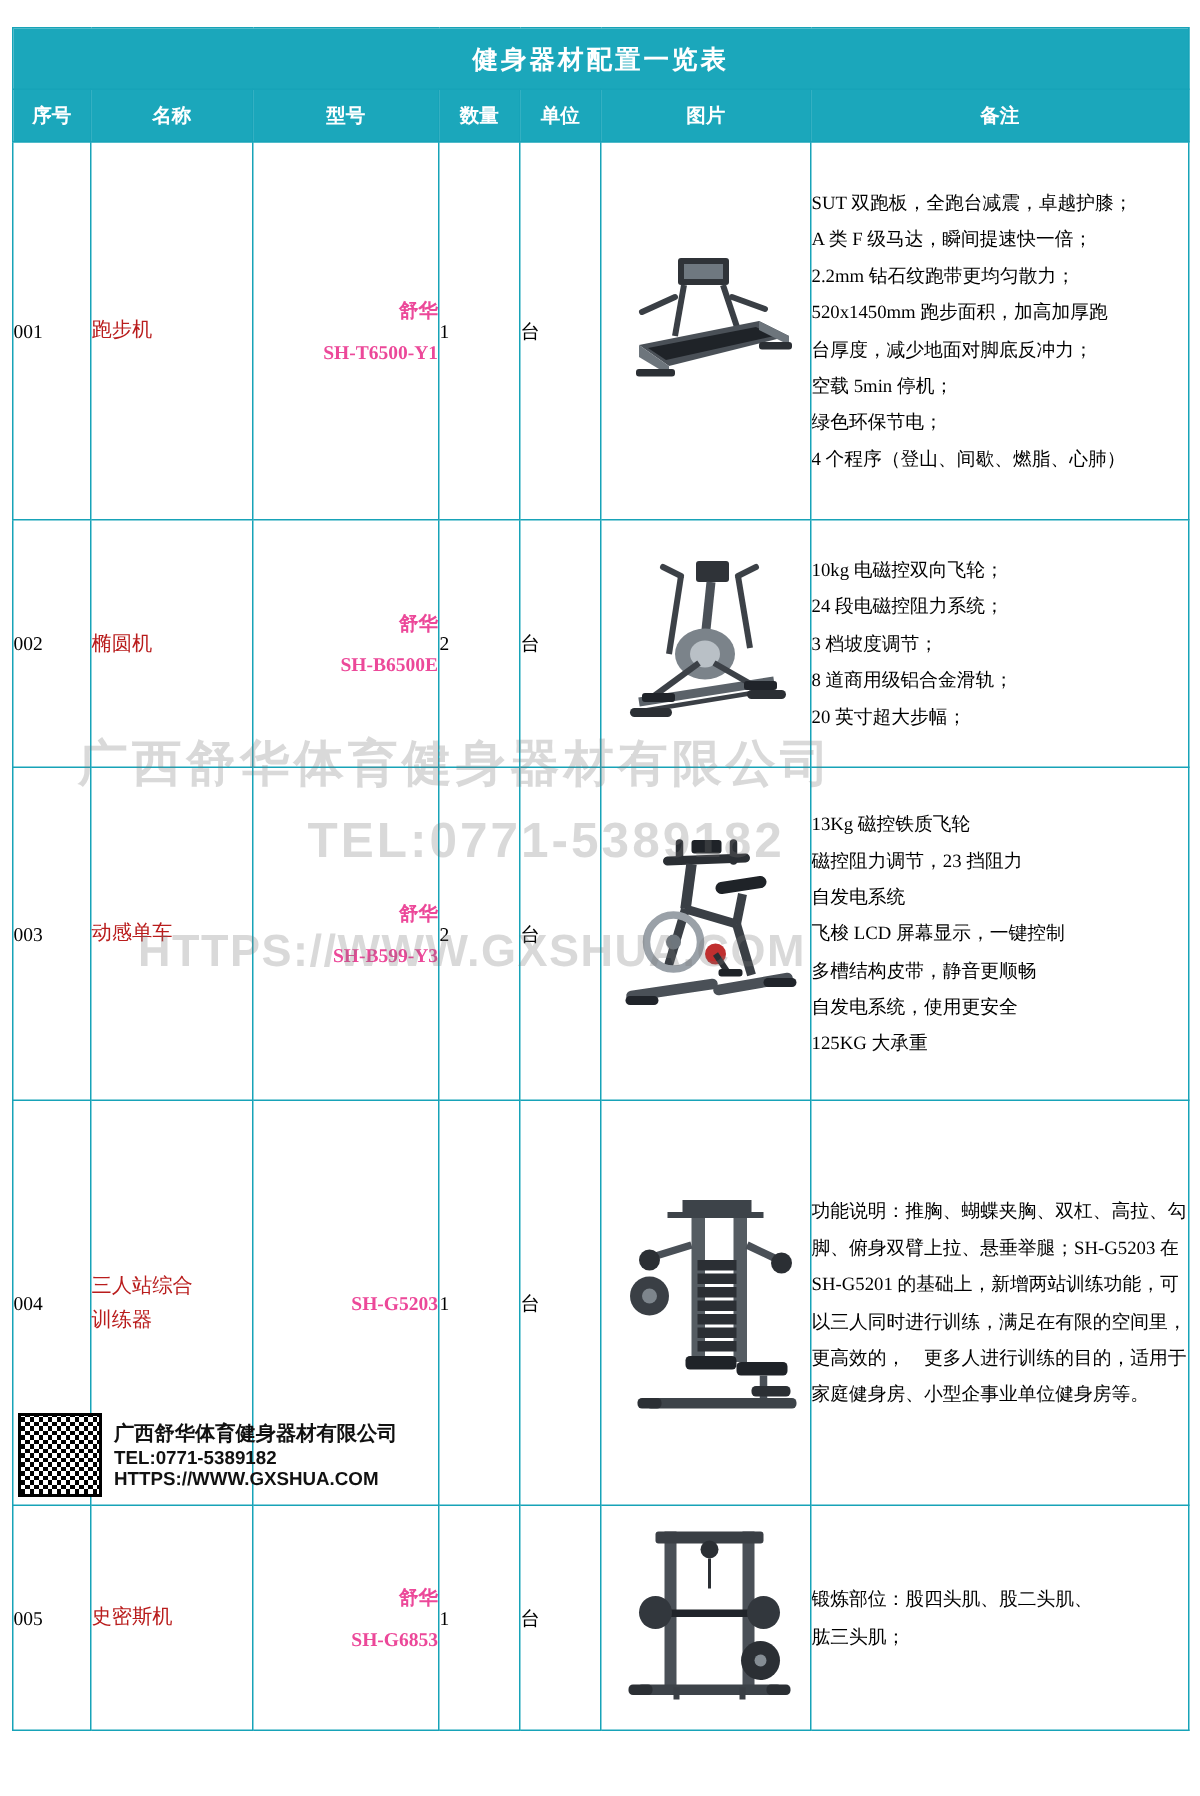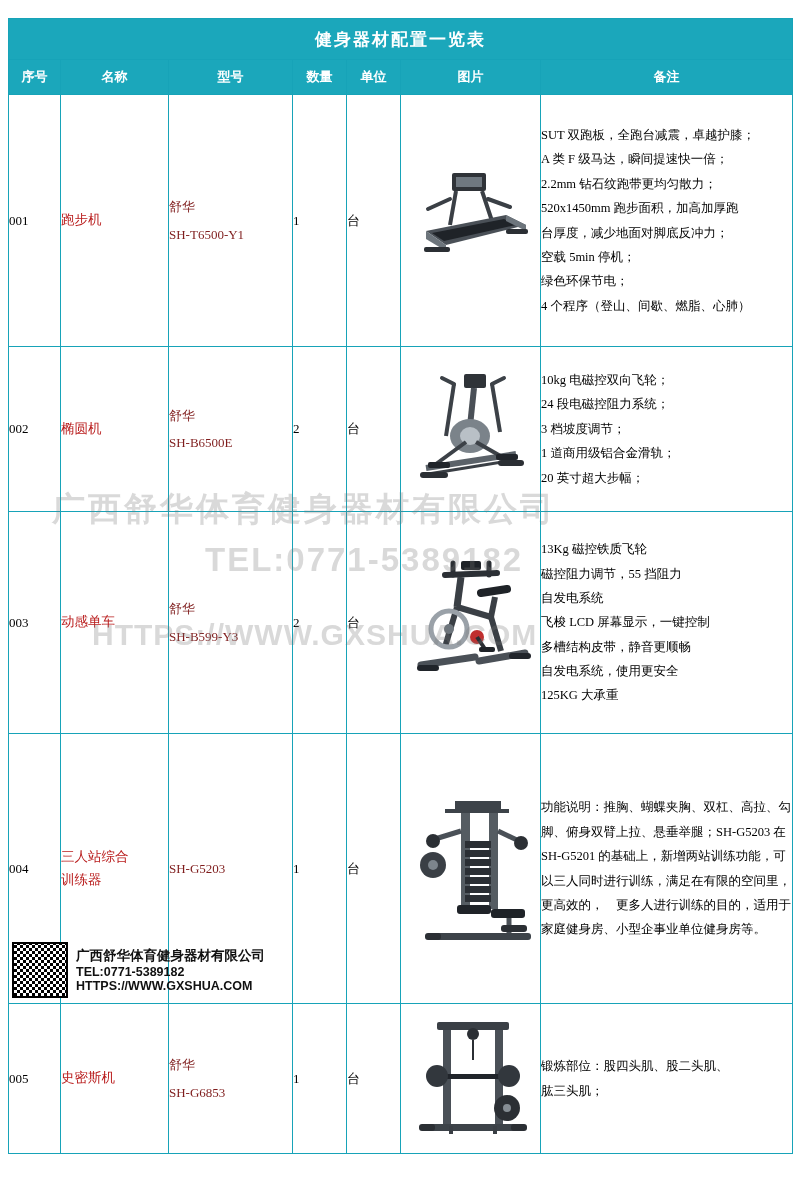--- a/index.html
+++ b/index.html
@@ -67,24 +67,25 @@
     text-align: left;
     font-size: 13px;
     color: #000;
   }
   td.cell-name {
     font-size: 13.5px;
     color: #b91c1c;
     line-height: 1.7;
   }
   td.cell-model {
-    text-align: left;
+    text-align: right;
     font-size: 13px;
-    color: #7f1d1d;
+    color: #ec4899;
     line-height: 2.1;
+    font-weight: bold;
   }
   td.cell-remark {
     font-size: 12.5px;
     color: #000;
     line-height: 1.95;
     padding: 8px 10px 8px 8px;
     vertical-align: middle;
     margin-left: 42px;
   }
   td.cell-img {
@@ -245,21 +246,21 @@
 
                 <rect x="14" y="110" width="28" height="6" rx="3" fill="#2b2f34"></rect>
                 <rect x="92" y="98" width="26" height="6" rx="3" fill="#2b2f34"></rect>
               </svg>
             </span>
           </td>
           <td class="cell-remark">
             <div class="remark-line">10kg 电磁控双向飞轮；</div>
             <div class="remark-line">24 段电磁控阻力系统；</div>
             <div class="remark-line">3 档坡度调节；</div>
-            <div class="remark-line">1 道商用级铝合金滑轨；</div>
+            <div class="remark-line">8 道商用级铝合金滑轨；</div>
             <div class="remark-line">20 英寸超大步幅；</div>
           </td>
         </tr>
 
         <tr style="height:222px;">
           <td class="cell-center">003</td>
           <td class="cell-name">动感单车</td>
           <td class="cell-model">
             <div>舒华</div>
             <div>SH-B599-Y3</div>
@@ -294,21 +295,21 @@
 
                 <path d="M16 114 L70 106" stroke="#4a5057" stroke-width="7" fill="none" stroke-linecap="round"></path>
                 <path d="M74 110 L120 102" stroke="#4a5057" stroke-width="7" fill="none" stroke-linecap="round"></path>
                 <rect x="12" y="114" width="22" height="6" rx="3" fill="#20242a"></rect>
                 <rect x="104" y="102" width="22" height="6" rx="3" fill="#20242a"></rect>
               </svg>
             </span>
           </td>
           <td class="cell-remark">
             <div class="remark-line">13Kg 磁控铁质飞轮</div>
-            <div class="remark-line">磁控阻力调节，55 挡阻力</div>
+            <div class="remark-line">磁控阻力调节，23 挡阻力</div>
             <div class="remark-line">自发电系统</div>
             <div class="remark-line">飞梭 LCD 屏幕显示，一键控制</div>
             <div class="remark-line">多槽结构皮带，静音更顺畅</div>
             <div class="remark-line">自发电系统，使用更安全</div>
             <div class="remark-line">125KG 大承重</div>
           </td>
         </tr>
 
         <tr style="height:270px;">
           <td class="cell-center">004</td>

